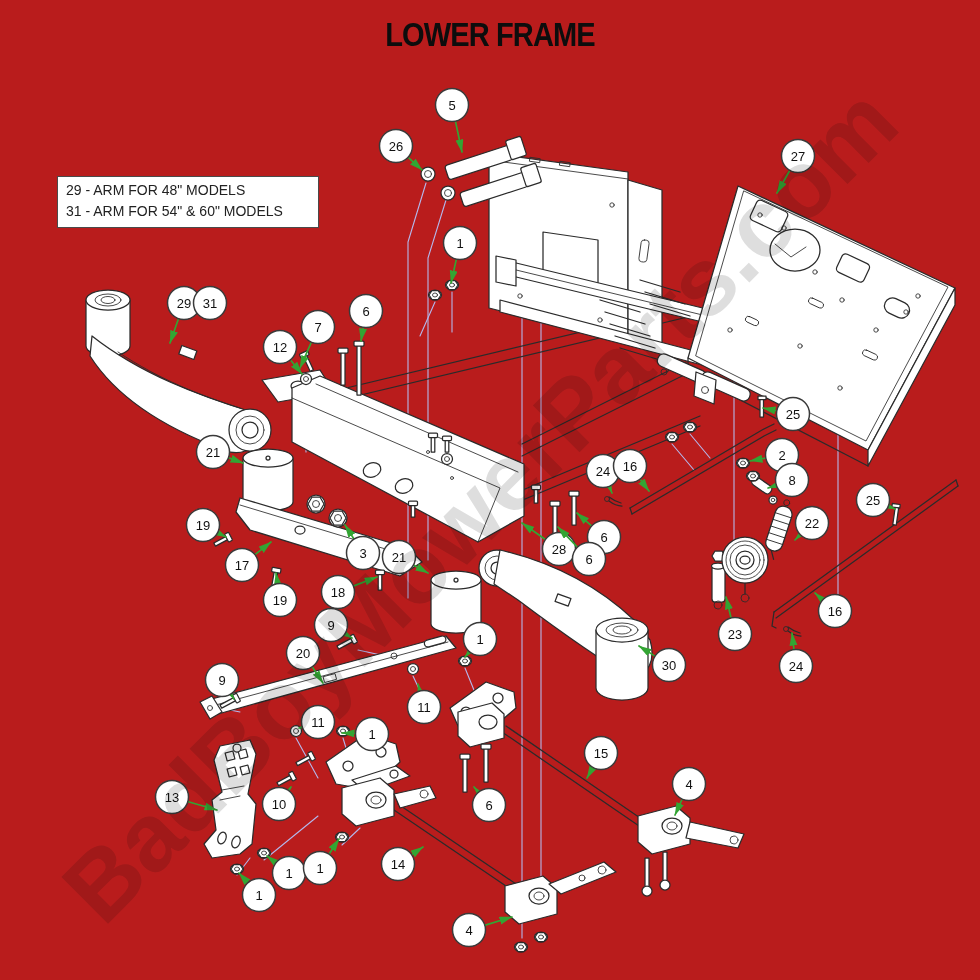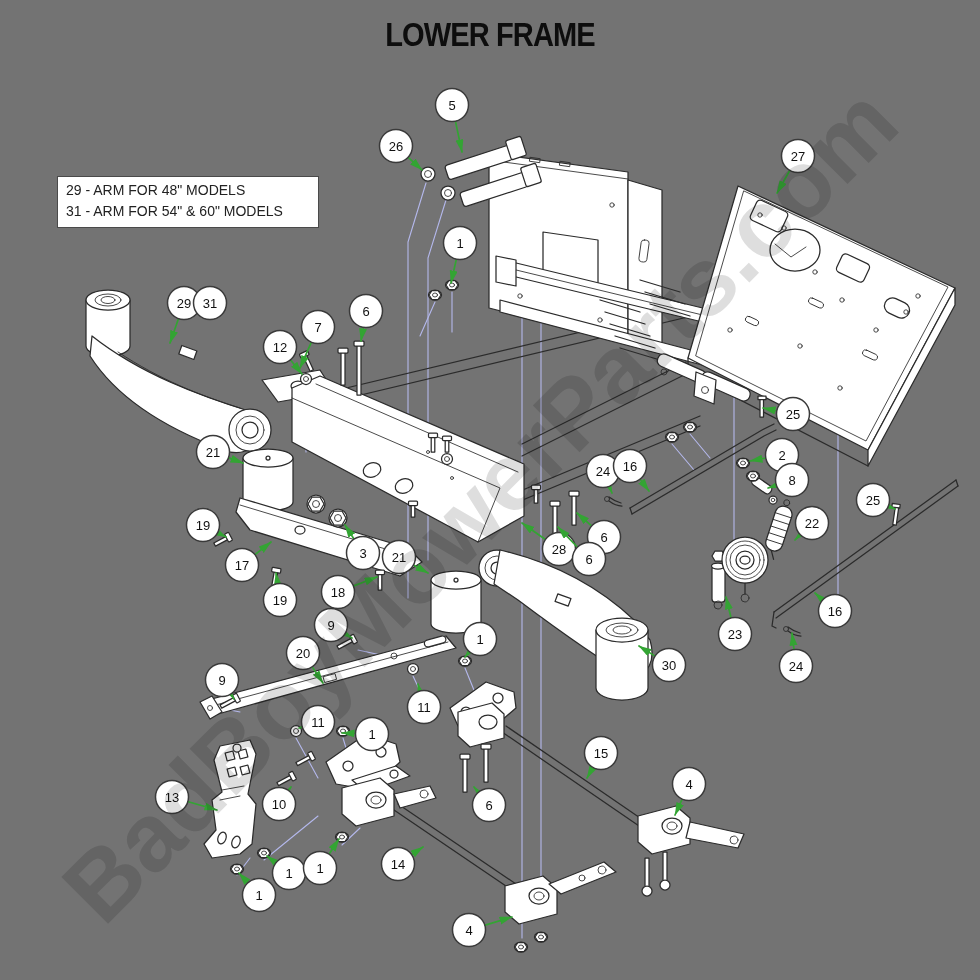--- a/index.html
+++ b/index.html
@@ -1,16 +1,16 @@
 <!DOCTYPE html>
 <html><head>
 <meta charset="utf-8">
 <style>
   html,body{margin:0;padding:0;background:#fff;}
-  .canvas{position:relative;width:980px;height:980px;background:#737373;overflow:hidden;
+  .canvas{position:relative;width:980px;height:980px;background:#b91c1c;overflow:hidden;
           font-family:"Liberation Sans",sans-serif;}
   .title{position:absolute;left:0;top:16px;width:980px;text-align:center;
          font-size:33px;font-weight:bold;letter-spacing:-1px;color:#0d0d0d;
          transform:scaleX(0.88);}
   .note{position:absolute;left:57px;top:176px;width:244px;border:1.4px solid #4a4a4a;
         background:#fff;padding:3px 8px 5px 8px;font-size:14px;color:#222;line-height:21px;}
   .watermark{position:absolute;left:480px;top:505px;transform:translate(-50%,-50%) rotate(-45deg);
              font-size:96px;font-weight:bold;color:#dedede;white-space:nowrap;
              mix-blend-mode:multiply;pointer-events:none;}
   svg#art{position:absolute;left:0;top:0;}

